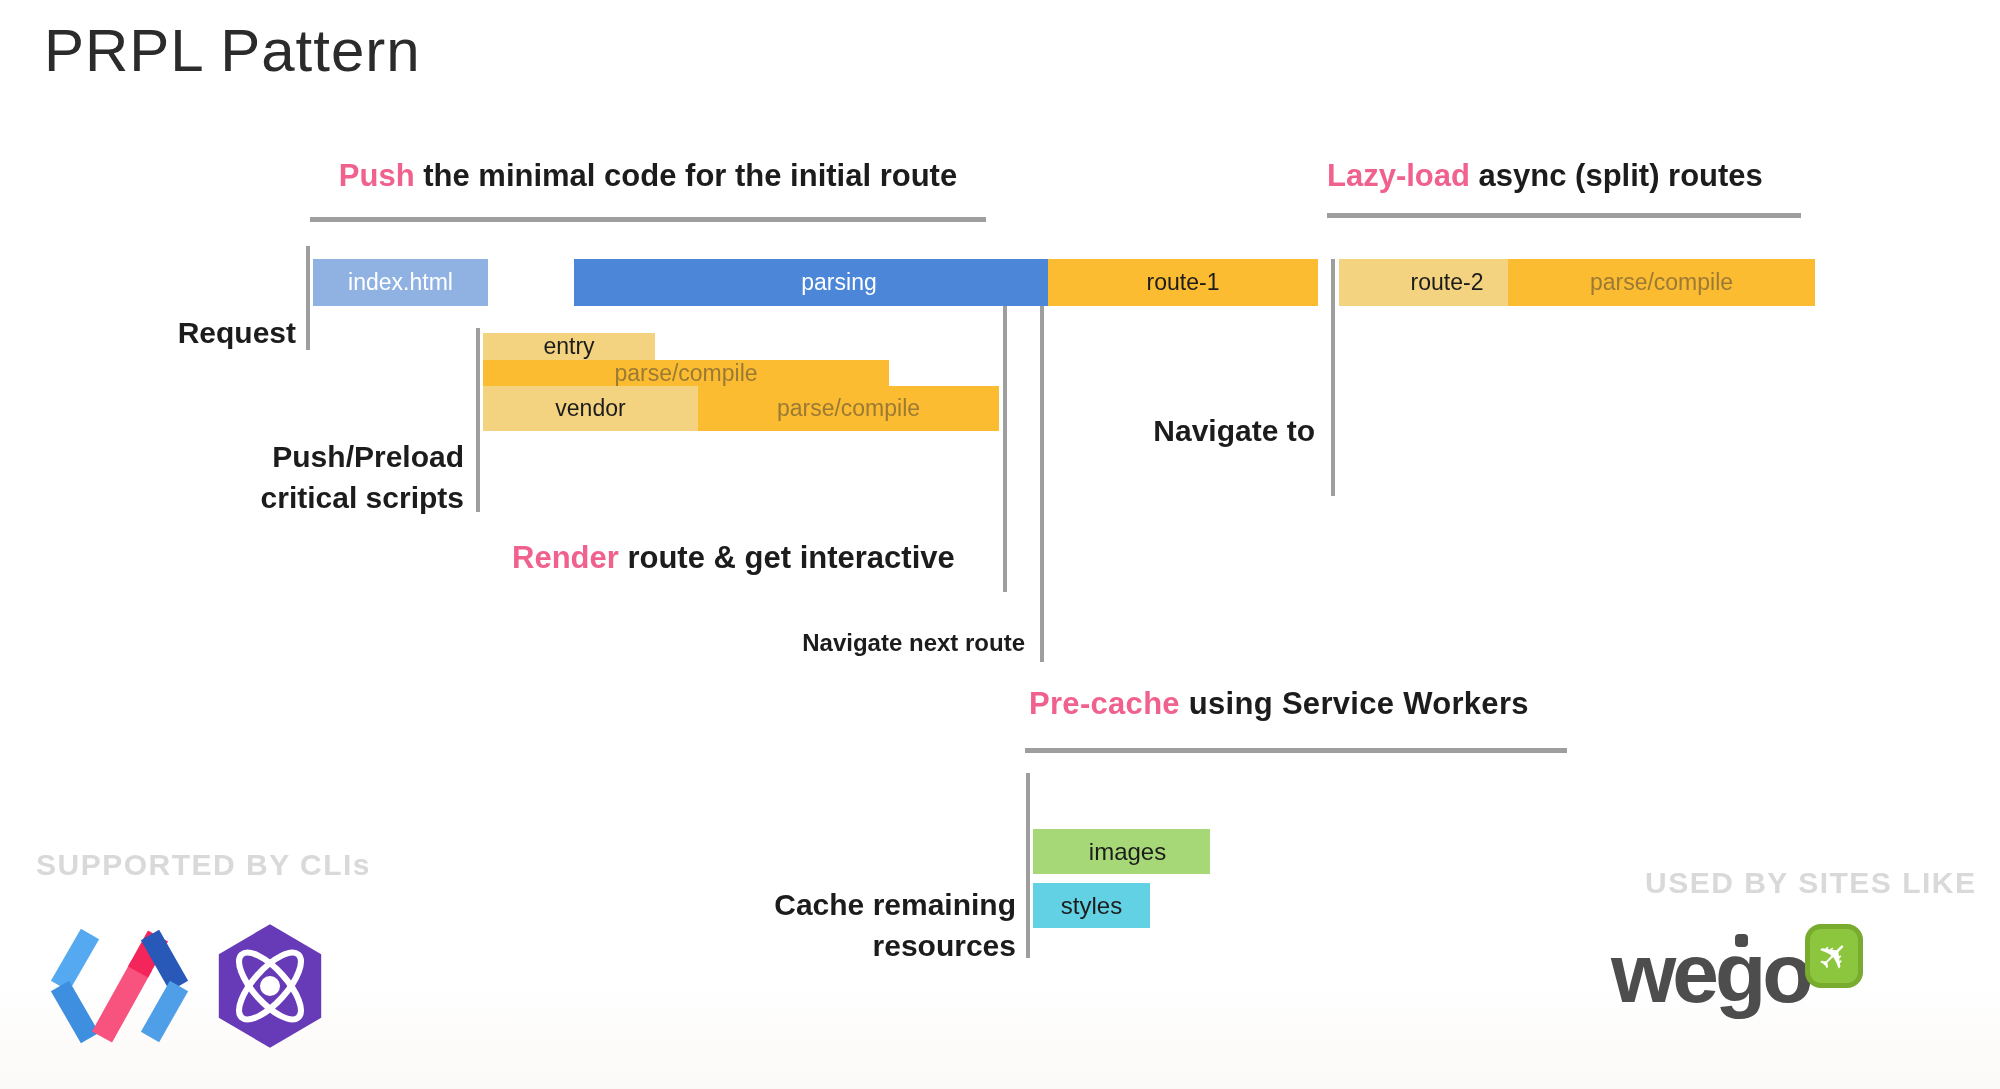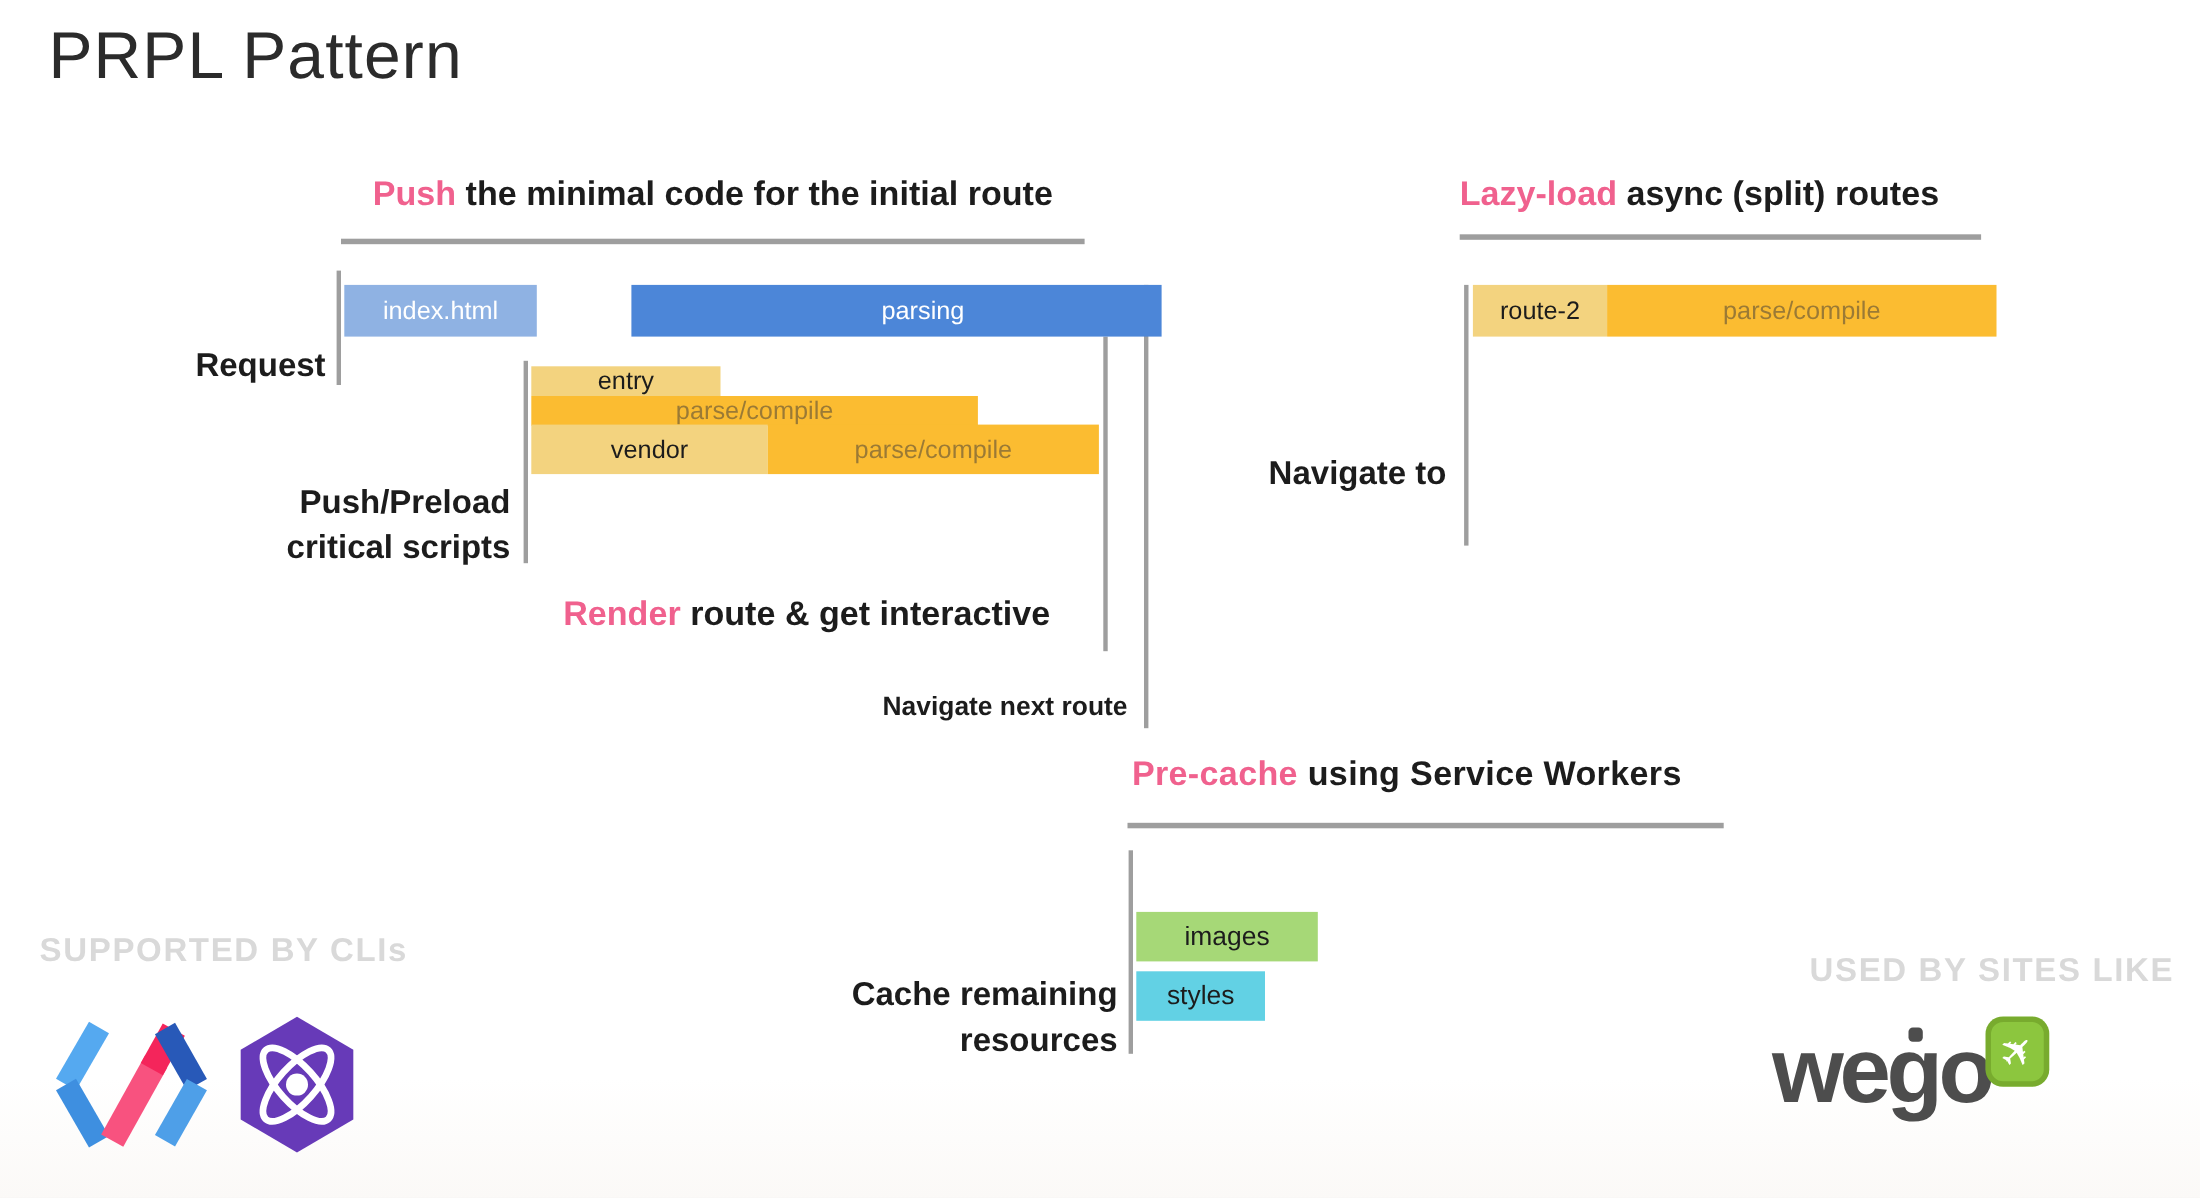--- a/index.html
+++ b/index.html
@@ -81,37 +81,38 @@
 
   <div class="vline" style="left:306px;top:246px;height:104px;"></div>
   <div class="vline" style="left:476px;top:328px;height:184px;"></div>
   <div class="vline" style="left:1003px;top:306px;height:286px;"></div>
   <div class="vline" style="left:1040px;top:259px;height:403px;"></div>
   <div class="vline" style="left:1331px;top:259px;height:237px;"></div>
   <div class="vline" style="left:1026px;top:773px;height:185px;"></div>
 
   <div class="bar" style="left:313px;top:259px;width:175px;height:47px;background:var(--blue-light);color:#ffffff;">index.html</div>
   <div class="bar" style="left:574px;top:259px;width:434px;height:47px;background:var(--blue-dark);color:#ffffff;padding-left:48px;">parsing</div>
+  <div class="bar" style="left:1048px;top:259px;width:270px;height:47px;background:var(--amber);color:#1c1c1c;">route-1</div>
 
   <div class="bar-group" style="left:1339px;top:259px;width:476px;height:47px;">
-    <div class="seg light" style="width:122px;">route-2</div>
+    <div class="seg light" style="width:122px;padding-left:47px;">route-2</div>
     <div class="seg dark" style="flex:1;">parse/compile</div>
   </div>
 
   <div class="bar-group" style="left:483px;top:333px;width:406px;height:45px;flex-direction:column;">
     <div class="seg light" style="width:172px;">entry</div>
     <div class="seg dark" style="flex:1;">parse/compile</div>
   </div>
 
   <div class="bar-group" style="left:483px;top:386px;width:516px;height:45px;">
     <div class="seg light" style="width:215px;">vendor</div>
     <div class="seg dark" style="flex:1;">parse/compile</div>
   </div>
 
-  <div class="bar" style="left:1033px;top:829px;width:165px;height:45px;background:var(--images-green);font-size:24px;">images</div>
+  <div class="bar" style="left:1033px;top:829px;width:165px;height:45px;background:var(--images-green);font-size:24px;padding-left:12px;">images</div>
   <div class="bar" style="left:1033px;top:883px;width:117px;height:45px;background:var(--styles-cyan);font-size:24px;">styles</div>
 
   <div class="side-label" style="left:100px;top:312px;width:196px;">Request</div>
 
   <div class="side-label" style="left:150px;top:436px;width:314px;">
     <div>Push/Preload</div>
     <div>critical scripts</div>
   </div>
 
   <div class="side-label" style="left:700px;top:622px;width:325px;font-size:24px;">Navigate next route</div>

